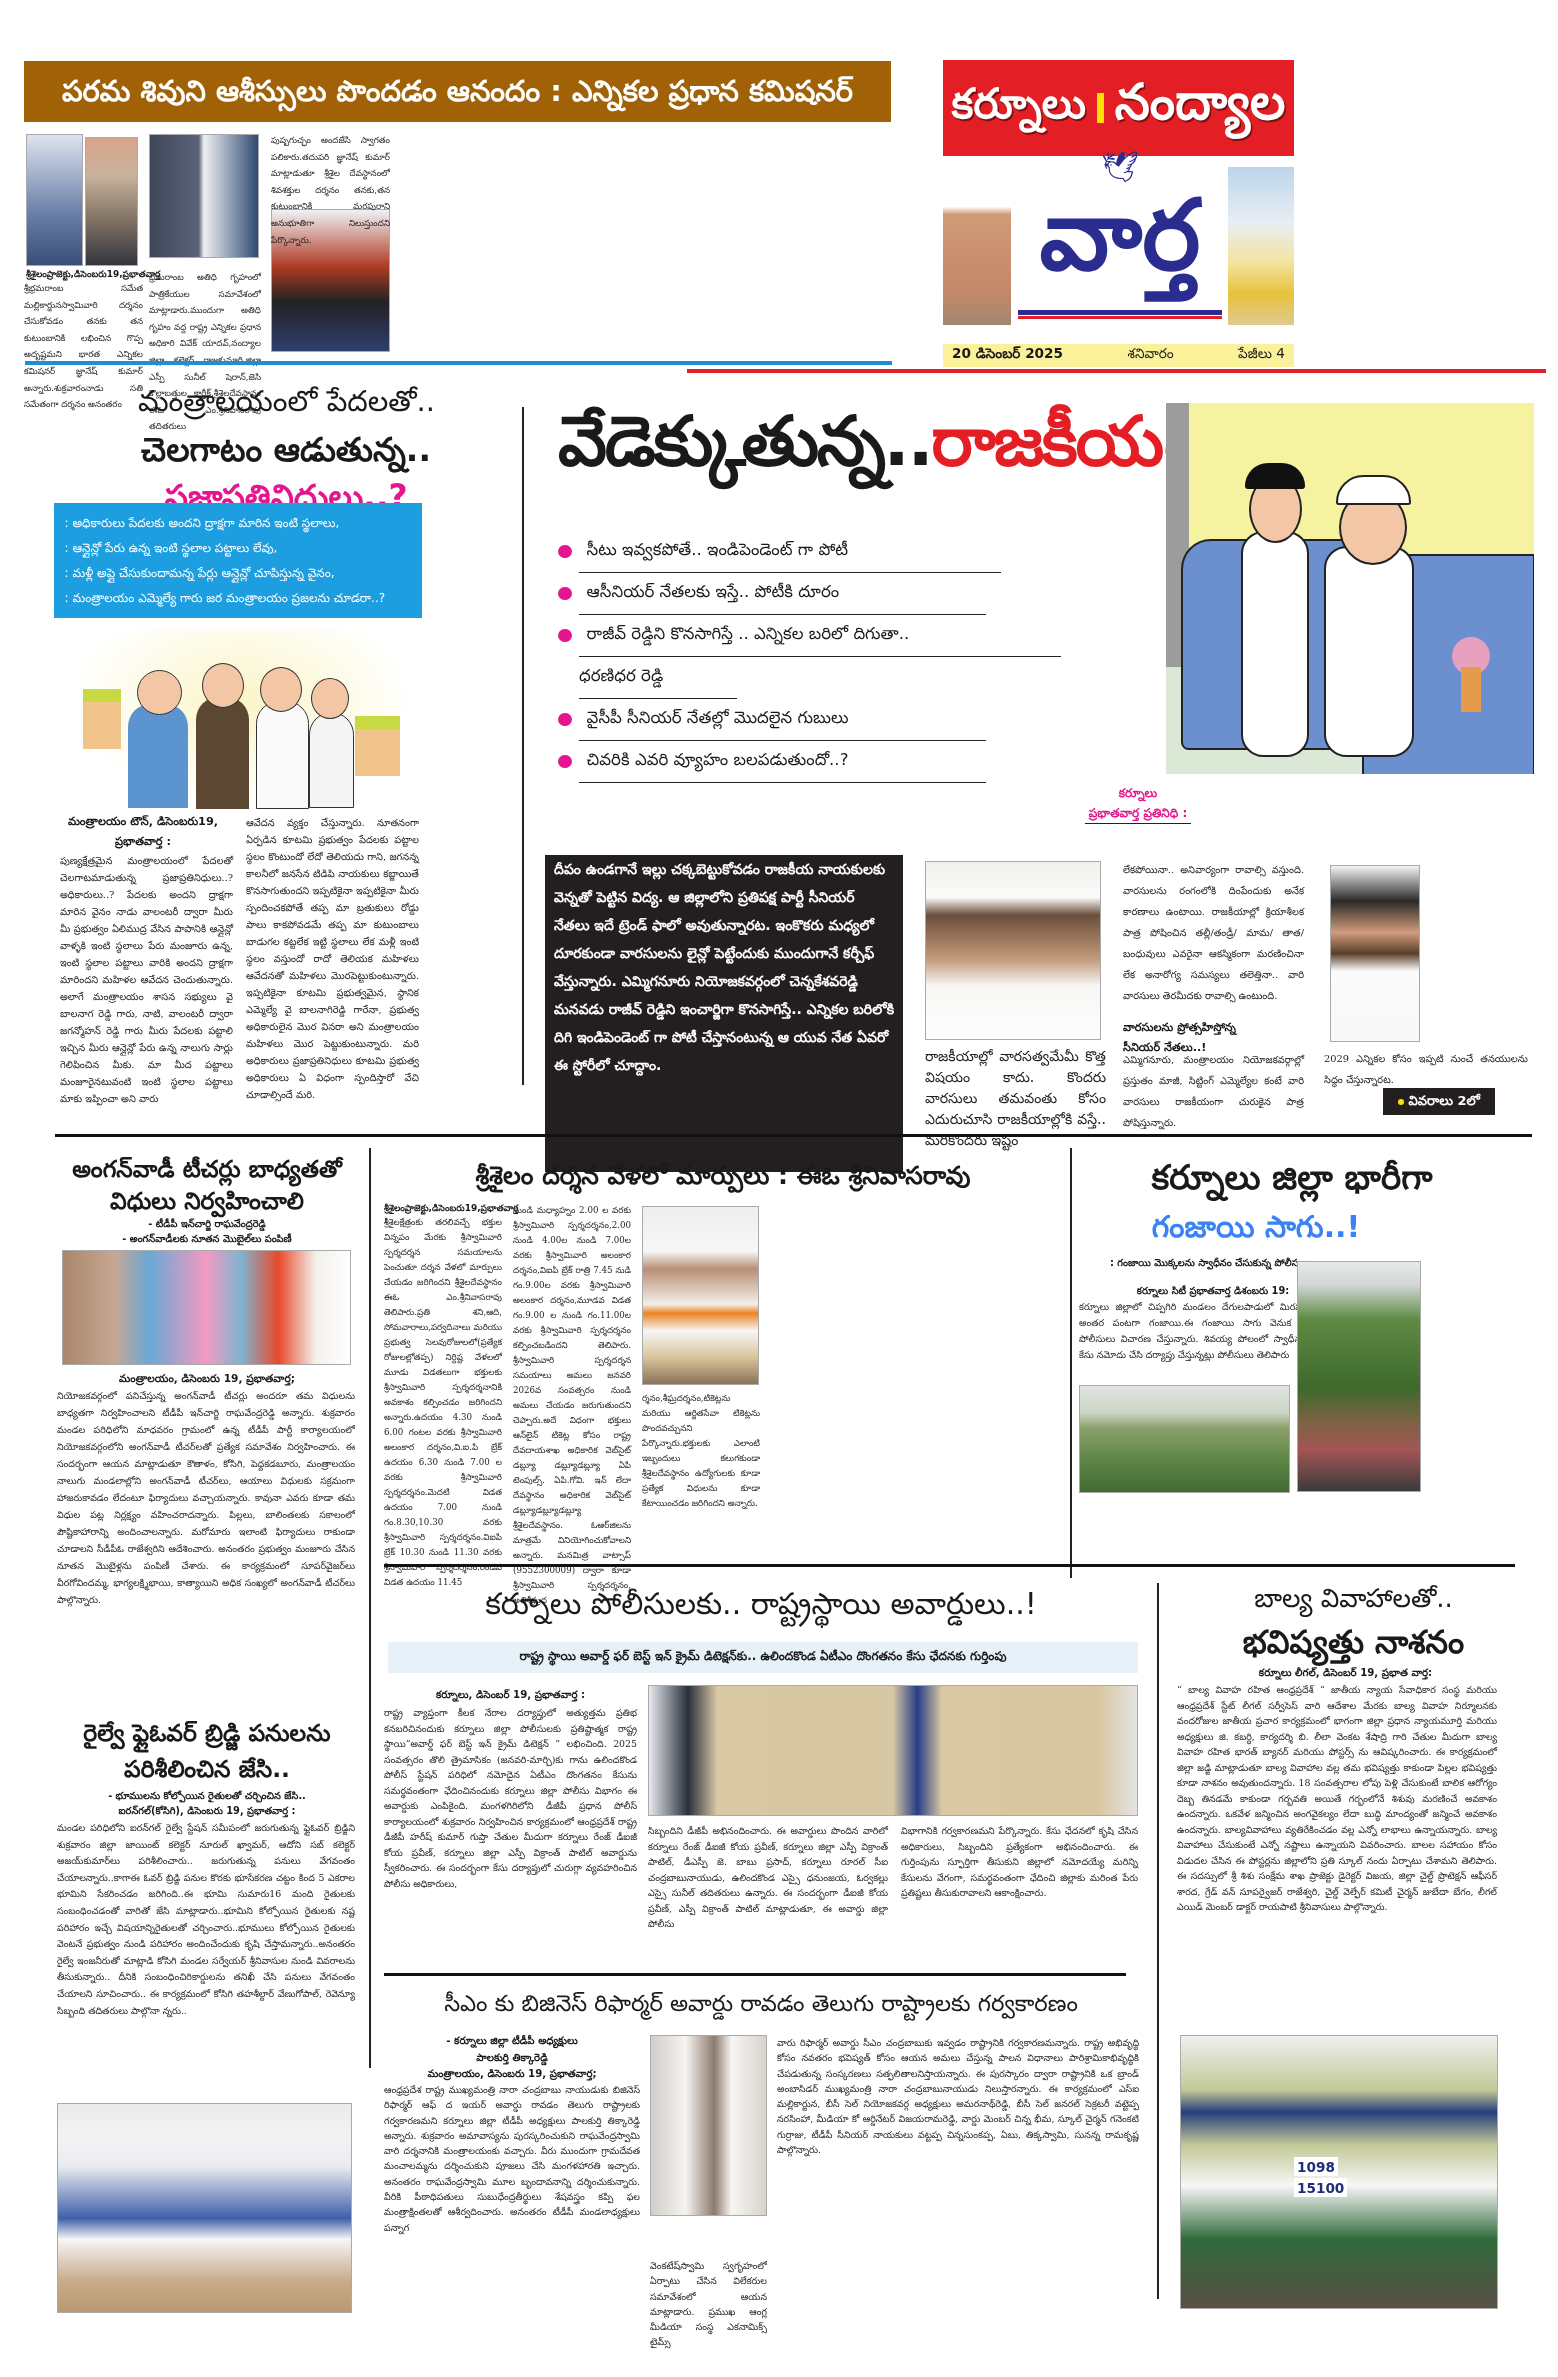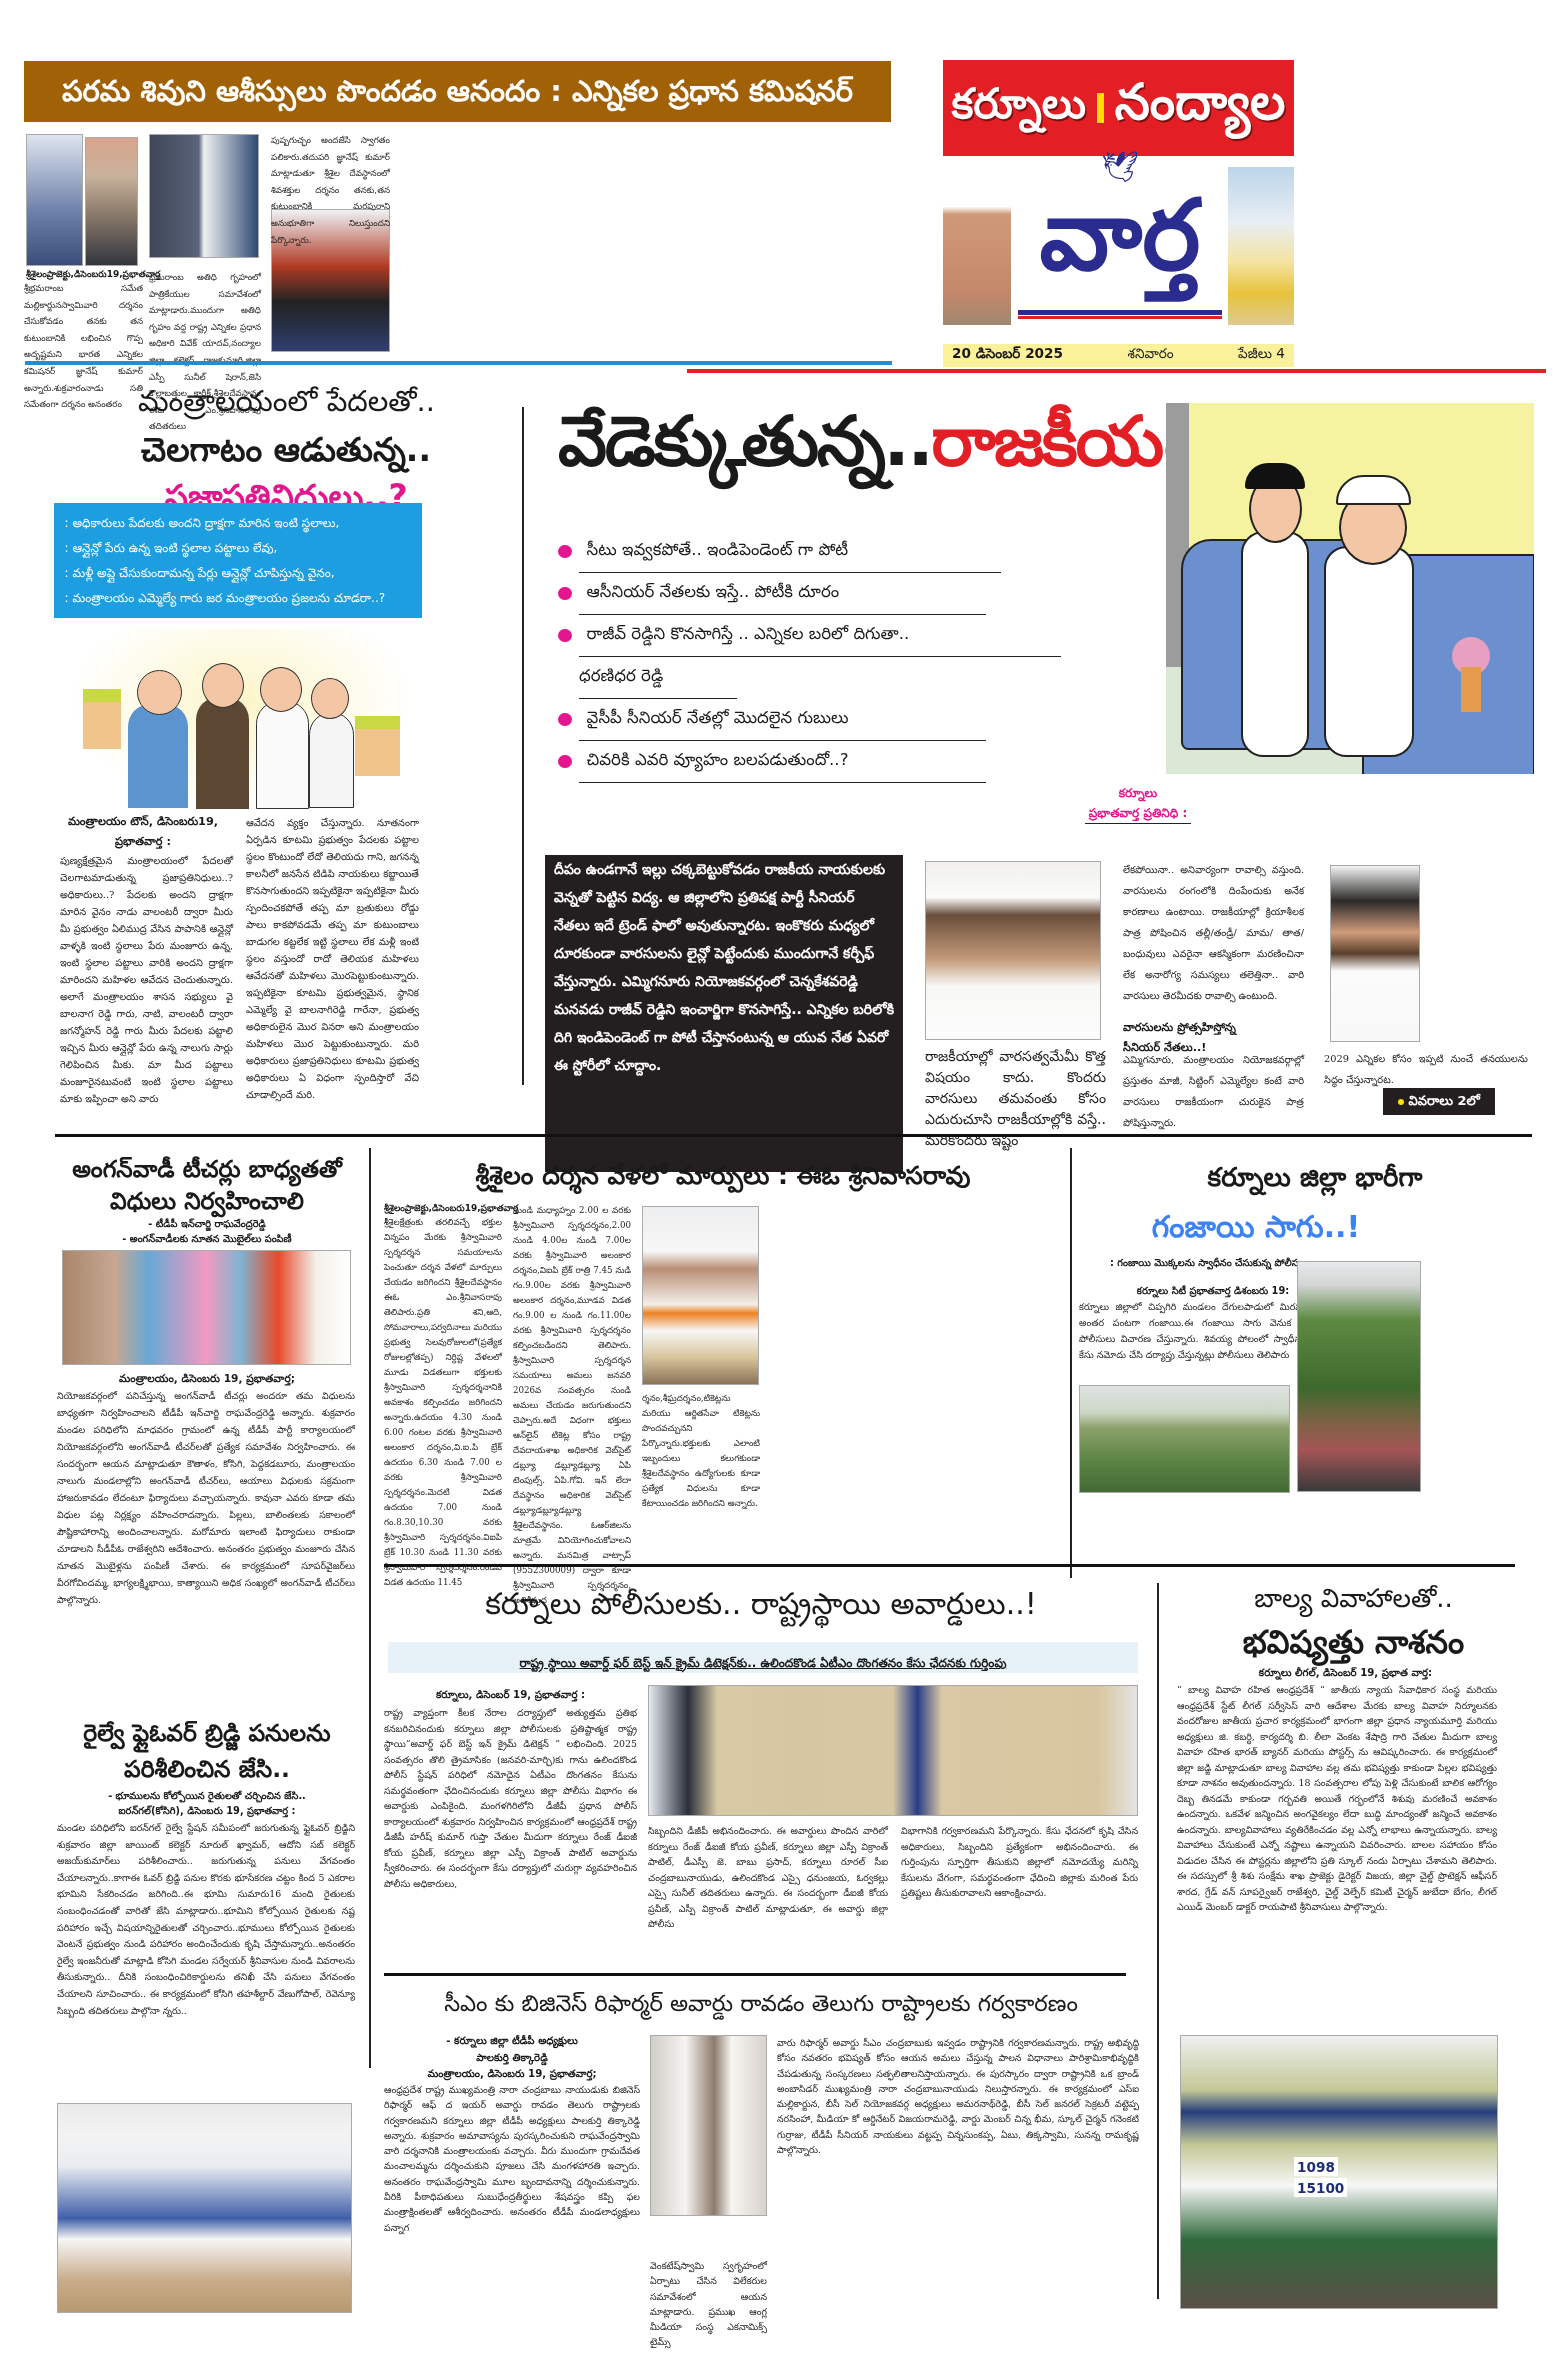--- a/index.html
+++ b/index.html
@@ -161,38 +161,38 @@
 
 <div class="head abs" style="left:384px;top:1153px;width:678px;font-size:25px;line-height:45px;">శ్రీశైలం దర్శన వేళలో మార్పులు : ఈఓ శ్రీనివాసరావు</div>
 <div class="dateline abs" style="left:384px;top:1203px;width:121px;font-size:9px;text-align:left;">శ్రీశైలంప్రాజెక్టు,డిసెంబరు19,ప్రభాతవార్త :</div>
 <div class="body-text abs" style="left:384px;top:1215px;width:118px;font-size:8.7px;line-height:15px;">శ్రీశైలక్షేత్రంకు తరలివచ్చే భక్తుల విన్నపం మేరకు శ్రీస్వామివారి స్పర్శదర్శన సమయాలను పెంచుతూ దర్శన వేళలో మార్పులు చేయడం జరిగిందని శ్రీశైలదేవస్థానం ఈఓ ఎం.శ్రీనివాసరావు తెలిపారు.ప్రతి శని,ఆది, సోమవారాలు,పర్వదినాలు మరియు ప్రభుత్వ సెలవురోజులలో(ప్రత్యేక రోజులల్లోతప్ప) నిర్దిష్ట వేళలలో మూడు విడతలుగా భక్తులకు శ్రీస్వామివారి స్పర్శదర్శనానికి అవకాశం కల్పించడం జరిగిందని అన్నారు.ఉదయం 4.30 నుండి 6.00 గంటల వరకు శ్రీస్వామివారి అలంకార దర్శనం,వి.ఐ.పి బ్రేక్ ఉదయం 6.30 నుండి 7.00 ల వరకు శ్రీస్వామివారి స్పర్శదర్శనం.మెదటి విడత ఉదయం 7.00 నుండి గం.8.30,10.30 వరకు శ్రీస్వామివారి స్పర్శదర్శనం.విఐపి బ్రేక్ 10.30 నుండి 11.30 వరకు శ్రీస్వామివారి స్పర్శదర్శనం.రెండవ విడత ఉదయం 11.45</div>
 <div class="body-text abs" style="left:513px;top:1203px;width:118px;font-size:8.7px;line-height:15px;">నుండి మధ్యాహ్నం 2.00 ల వరకు శ్రీస్వామివారి స్పర్శదర్శనం,2.00 నుండి 4.00ల నుండి 7.00ల వరకు శ్రీస్వామివారి అలంకార దర్శనం,విఐపి బ్రేక్ రాత్రి 7.45 నుడి గం.9.00ల వరకు శ్రీస్వామివారి అలంకార దర్శనం,మూడవ విడత గం.9.00 ల నుండి గం.11.00ల వరకు శ్రీస్వామివారి స్పర్శదర్శనం కల్పించబడిందని తెలిపారు. శ్రీస్వామివారి స్పర్శదర్శన సమయాలు అమలు జనవరి 2026వ సంవత్సరం నుండి అమలు చేయడం జరుగుతుందని చెప్పారు.అదే విధంగా భక్తులు ఆన్‌లైన్ టికెట్ల కోసం రాష్ట్ర దేవదాయశాఖ అధికారిక వెబ్‌సైట్ డబ్ల్యూ డబ్ల్యూడబ్ల్యూ ఏపి టెంపుల్స్. ఏపి.గోవి. ఇన్ లేదా దేవస్థానం అధికారిక వెబ్‌సైట్ డబ్ల్యూడబ్ల్యూడబ్ల్యూ శ్రీశైలదేవస్థానం. ఓఆర్‌జిలను మాత్రమే వినియోగించుకోవాలని అన్నారు. మనమిత్ర వాట్సాప్ (9552300009) ద్వారా కూడా శ్రీస్వామివారి స్పర్శదర్శనం, అతిశీఘ్రద</div>
 <div class="photo" style="left:642px;top:1206px;width:117px;height:179px;background:linear-gradient(180deg,#edeeef 0%,#f7f7f7 25%,#b98e75 35%,#f3efe8 55%,#ec8222 60%,#f7f7f7 70%,#d8c49a 85%,#8a7358 100%);"></div>
 <div class="body-text abs" style="left:642px;top:1391px;width:118px;font-size:8.7px;line-height:15px;">ర్శనం,శీఘ్రదర్శనం,టికెట్లను మరియు ఆర్జితసేవా టికెట్లను పొందవచ్చునని పేర్కొన్నారు.భక్తులకు ఎలాంటి ఇబ్బందులు కలుగకుండా శ్రీశైలదేవస్థానం ఉద్యోగులకు కూడా ప్రత్యేక విధులను కూడా కేటాయించడం జరిగిందని అన్నారు.</div>
 
 <div class="rule-v" style="left:1070px;top:1148px;height:430px;"></div>
 
-<div class="head abs" style="left:1085px;top:1157px;width:460px;font-size:26px;line-height:41px;">కర్నూలు జిల్లా భారీగా</div>
+<div class="head abs" style="left:1062px;top:1157px;width:460px;font-size:34px;line-height:41px;">కర్నూలు జిల్లా భారీగా</div>
 <div class="head abs" style="left:1026px;top:1206px;width:460px;font-size:30px;line-height:41px;color:#3b82f6;">గంజాయి సాగు..!</div>
 <div class="dateline abs" style="left:1085px;top:1255px;width:256px;font-size:9.8px;line-height:16.6px;">: గంజాయి మొక్కలను స్వాధీనం చేసుకున్న పోలీసులు.</div>
 <div class="dateline abs" style="left:1085px;top:1285px;width:256px;font-size:9.8px;">కర్నూలు సిటీ ప్రభాతవార్త డిశంబరు 19:</div>
 <div class="body-text abs" style="left:1079px;top:1299px;width:264px;font-size:9.4px;line-height:16px;">కర్నూలు జిల్లాలో చిప్పగిరి మండలం దేగులపాడులో మిరప పంట లో అంతర పంటగా గంజాయి.ఈ గంజాయి సాగు వెనుక ఎవరున్నారో పోలీసులు విచారణ చేస్తున్నారు. శివయ్య పోలంలో స్వాధీనం చేసుకుని కేసు నమోదు చేసి దర్యాప్తు చేస్తున్నట్లు పోలీసులు తెలిపారు</div>
 <div class="photo" style="left:1079px;top:1385px;width:211px;height:108px;background:linear-gradient(180deg,#dfe3e3 0%,#ccd6c4 25%,#8aa06a 40%,#5d8545 70%,#436a34 100%);"></div>
 <div class="photo" style="left:1297px;top:1261px;width:124px;height:231px;background:linear-gradient(180deg,#e6e9ea 0%,#d2d6d4 10%,#5e8a43 25%,#3d6a2c 55%,#7d6245 70%,#a45555 82%,#3a3a3a 100%);"></div>
 
 <div class="rule-h" style="left:384px;top:1564px;width:1131px;"></div>
 
 <div class="head abs" style="left:60px;top:1715px;width:294px;font-size:23.4px;line-height:36px;">రైల్వే ఫ్లైఓవర్ బ్రిడ్జి పనులను పరిశీలించిన జేసి..</div>
 <div class="dateline abs" style="left:60px;top:1790px;width:294px;font-size:9.8px;">- భూములను కోల్పోయిన రైతులతో చర్చించిన జేసి..</div>
 <div class="dateline abs" style="left:60px;top:1805px;width:294px;font-size:9.8px;">ఐరన్‌గల్(కోసిగి), డిసెంబరు 19, ప్రభాతవార్త :</div>
 <div class="body-text abs" style="left:57px;top:1820px;width:298px;font-size:9.4px;line-height:16.6px;">మండల పరిధిలోని ఐరన్‌గల్ రైల్వే స్టేషన్ సమీపంలో జరుగుతున్న ఫ్లైఓవర్ బ్రిడ్జిని శుక్రవారం జిల్లా జాయింట్ కలెక్టర్ నూరుల్ ఖ్వామర్, ఆదోని సబ్ కలెక్టర్ అజయ్‌కుమార్‌లు పరిశీలించారు.. జరుగుతున్న పనులు వేగవంతం చేయాలన్నారు..కాగాఈ ఓవర్ బ్రిడ్జి పనుల కొరకు భూసేకరణ చట్టం కింద 5 ఎకరాల భూమిని సేకరించడం జరిగింది..ఈ భూమి సుమారు16 మంది రైతులకు సంబంధించడంతో వారితో జేసి మాట్లాడారు..భూమిని కోల్పోయిన రైతులకు నష్ట పరిహారం ఇచ్చే విషయాన్నిరైతులతో చర్చించారు..భూములు కోల్పోయిన రైతులకు వెంటనే ప్రభుత్వం నుండి పరిహారం అందించేందుకు కృషి చేస్తామన్నారు..అనంతరం రైల్వే ఇంజనీరుతో మాట్లాడి కోసిగి మండల సర్వేయర్ శ్రీనివాసుల నుండి వివరాలను తీసుకున్నారు.. దీనికి సంబంధించిరికార్డులను తనిఖీ చేసి పనులు వేగవంతం చేయాలని సూచించారు.. ఈ కార్యక్రమంలో కోసిగి తహశీల్దార్ వేణుగోపాల్, రెవెన్యూ సిబ్బంది తదితరులు పాల్గొనా న్నరు..</div>
 <div class="photo" style="left:57px;top:2103px;width:295px;height:210px;background:linear-gradient(180deg,#eaeaea 0%,#f3f3f3 15%,#e9ecf0 30%,#3f5fa8 55%,#f6f6f6 65%,#c8ab8a 85%,#b8996f 100%);"></div>
 
 <div class="head abs" style="left:384px;top:1581px;width:754px;font-size:30px;line-height:45px;font-weight:normal;">కర్నూలు పోలీసులకు.. రాష్ట్రస్థాయి అవార్డులు..!</div>
-<div class="abs" style="left:388px;top:1642px;width:750px;height:31px;background:#e7f1f8;display:flex;align-items:flex-end;justify-content:center;text-decoration:underline;">
+<div class="abs" style="left:388px;top:1642px;width:750px;height:31px;background:#e7f1f8;display:flex;align-items:center;justify-content:center;">
   <span style="font-weight:bold;font-size:12px;">రాష్ట్ర స్థాయి అవార్డ్ ఫర్ బెస్ట్ ఇన్ క్రైమ్ డిటెక్షన్‌కు.. ఉలిందకొండ ఏటీఎం దొంగతనం కేసు ఛేదనకు గుర్తింపు</span>
 </div>
 <div class="dateline abs" style="left:384px;top:1689px;width:253px;font-size:10.2px;">కర్నూలు, డిసెంబర్ 19, ప్రభాతవార్త :</div>
 <div class="body-text abs" style="left:384px;top:1705px;width:253px;font-size:9.4px;line-height:15.5px;">రాష్ట్ర వ్యాప్తంగా కీలక నేరాల దర్యాప్తులో అత్యుత్తమ ప్రతిభ కనబరిచినందుకు కర్నూలు జిల్లా పోలీసులకు ప్రతిష్టాత్మక రాష్ట్ర స్థాయి“అవార్డ్ ఫర్ బెస్ట్ ఇన్ క్రైమ్ డిటెక్షన్ ” లభించింది. 2025 సంవత్సరం తొలి త్రైమాసికం (జనవరి-మార్చి)కు గాను ఉలిందకొండ పోలీస్ స్టేషన్ పరిధిలో నమోదైన ఏటీఎం దొంగతనం కేసును సమర్థవంతంగా ఛేదించినందుకు కర్నూలు జిల్లా పోలీసు విభాగం ఈ అవార్డుకు ఎంపికైంది. మంగళగిరిలోని డీజీపీ ప్రధాన పోలీస్ కార్యాలయంలో శుక్రవారం నిర్వహించిన కార్యక్రమంలో ఆంధ్రప్రదేశ్ రాష్ట్ర డీజీపీ హరీష్ కుమార్ గుప్తా చేతుల మీదుగా కర్నూలు రేంజ్ డీఐజీ కోయ ప్రవీణ్, కర్నూలు జిల్లా ఎస్పీ విక్రాంత్ పాటిల్ అవార్డును స్వీకరించారు. ఈ సందర్భంగా కేసు దర్యాప్తులో చురుగ్గా వ్యవహరించిన పోలీసు అధికారులు,</div>
 <div class="photo" style="left:648px;top:1685px;width:490px;height:131px;background:linear-gradient(90deg,#e6e9ee 0%,#2a2f3d 8%,#d9c9a5 14%,#d6c6a2 30%,#d7c7a3 50%,#273d86 55%,#dac8a4 60%,#d8c6a0 92%,#e4e4e4 100%);"></div>
 <div class="body-text abs" style="left:648px;top:1823px;width:240px;font-size:9.4px;line-height:15.5px;">సిబ్బందిని డీజీపీ అభినందించారు. ఈ అవార్డులు పొందిన వారిలో కర్నూలు రేంజ్ డీఐజీ కోయ ప్రవీణ్, కర్నూలు జిల్లా ఎస్పీ విక్రాంత్ పాటిల్, డీఎస్పీ జె. బాబు ప్రసాద్, కర్నూలు రూరల్ సీఐ చంద్రబాబునాయుడు, ఉలిందకొండ ఎస్సై ధనుంజయ, ఓర్వకల్లు ఎస్సై సునీల్ తదితరులు ఉన్నారు. ఈ సందర్భంగా డీఐజీ కోయ ప్రవీణ్, ఎస్పీ విక్రాంత్ పాటిల్ మాట్లాడుతూ, ఈ అవార్డు జిల్లా పోలీసు</div>
 <div class="body-text abs" style="left:901px;top:1823px;width:237px;font-size:9.4px;line-height:15.5px;">విభాగానికి గర్వకారణమని పేర్కొన్నారు. కేసు ఛేదనలో కృషి చేసిన అధికారులు, సిబ్బందిని ప్రత్యేకంగా అభినందించారు. ఈ గుర్తింపును స్ఫూర్తిగా తీసుకుని జిల్లాలో నమోదయ్యే మరిన్ని కేసులను వేగంగా, సమర్థవంతంగా ఛేదించి జిల్లాకు మరింత పేరు ప్రతిష్టలు తీసుకురావాలని ఆకాంక్షించారు.</div>
 
 <div class="rule-h" style="left:384px;top:1973px;width:742px;"></div>
 <div class="rule-v" style="left:1157px;top:1583px;height:716px;"></div>

